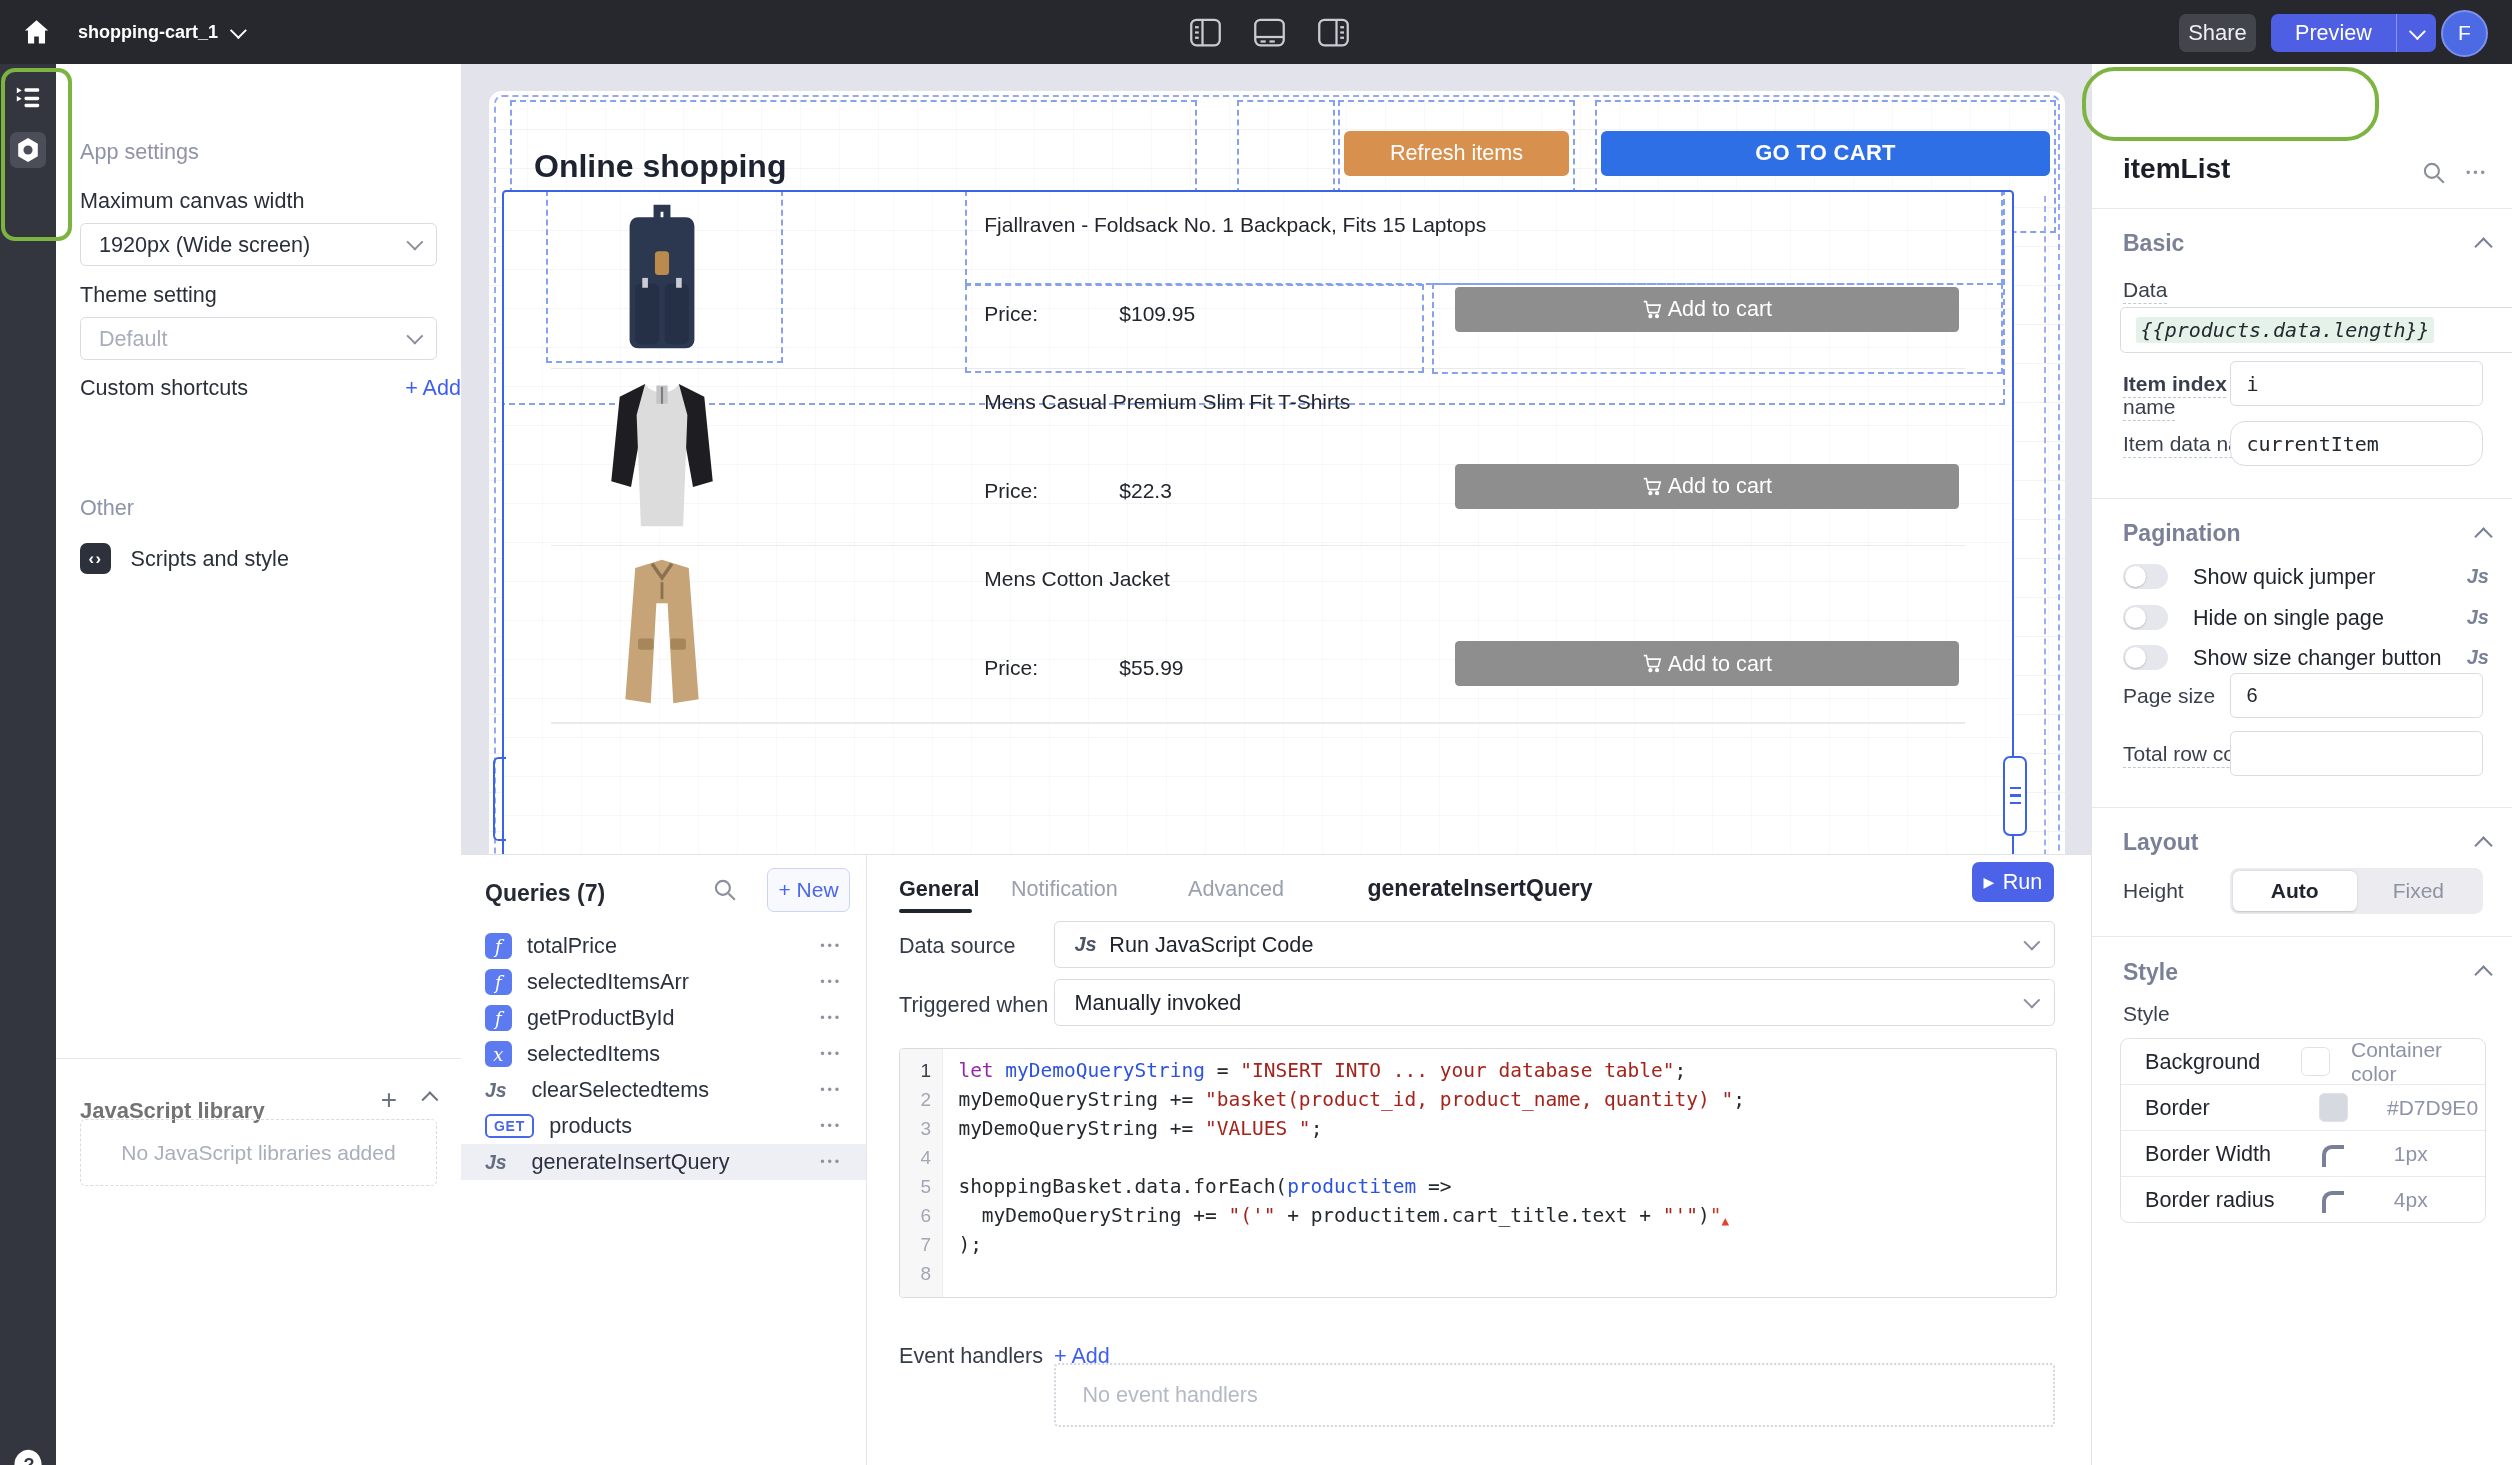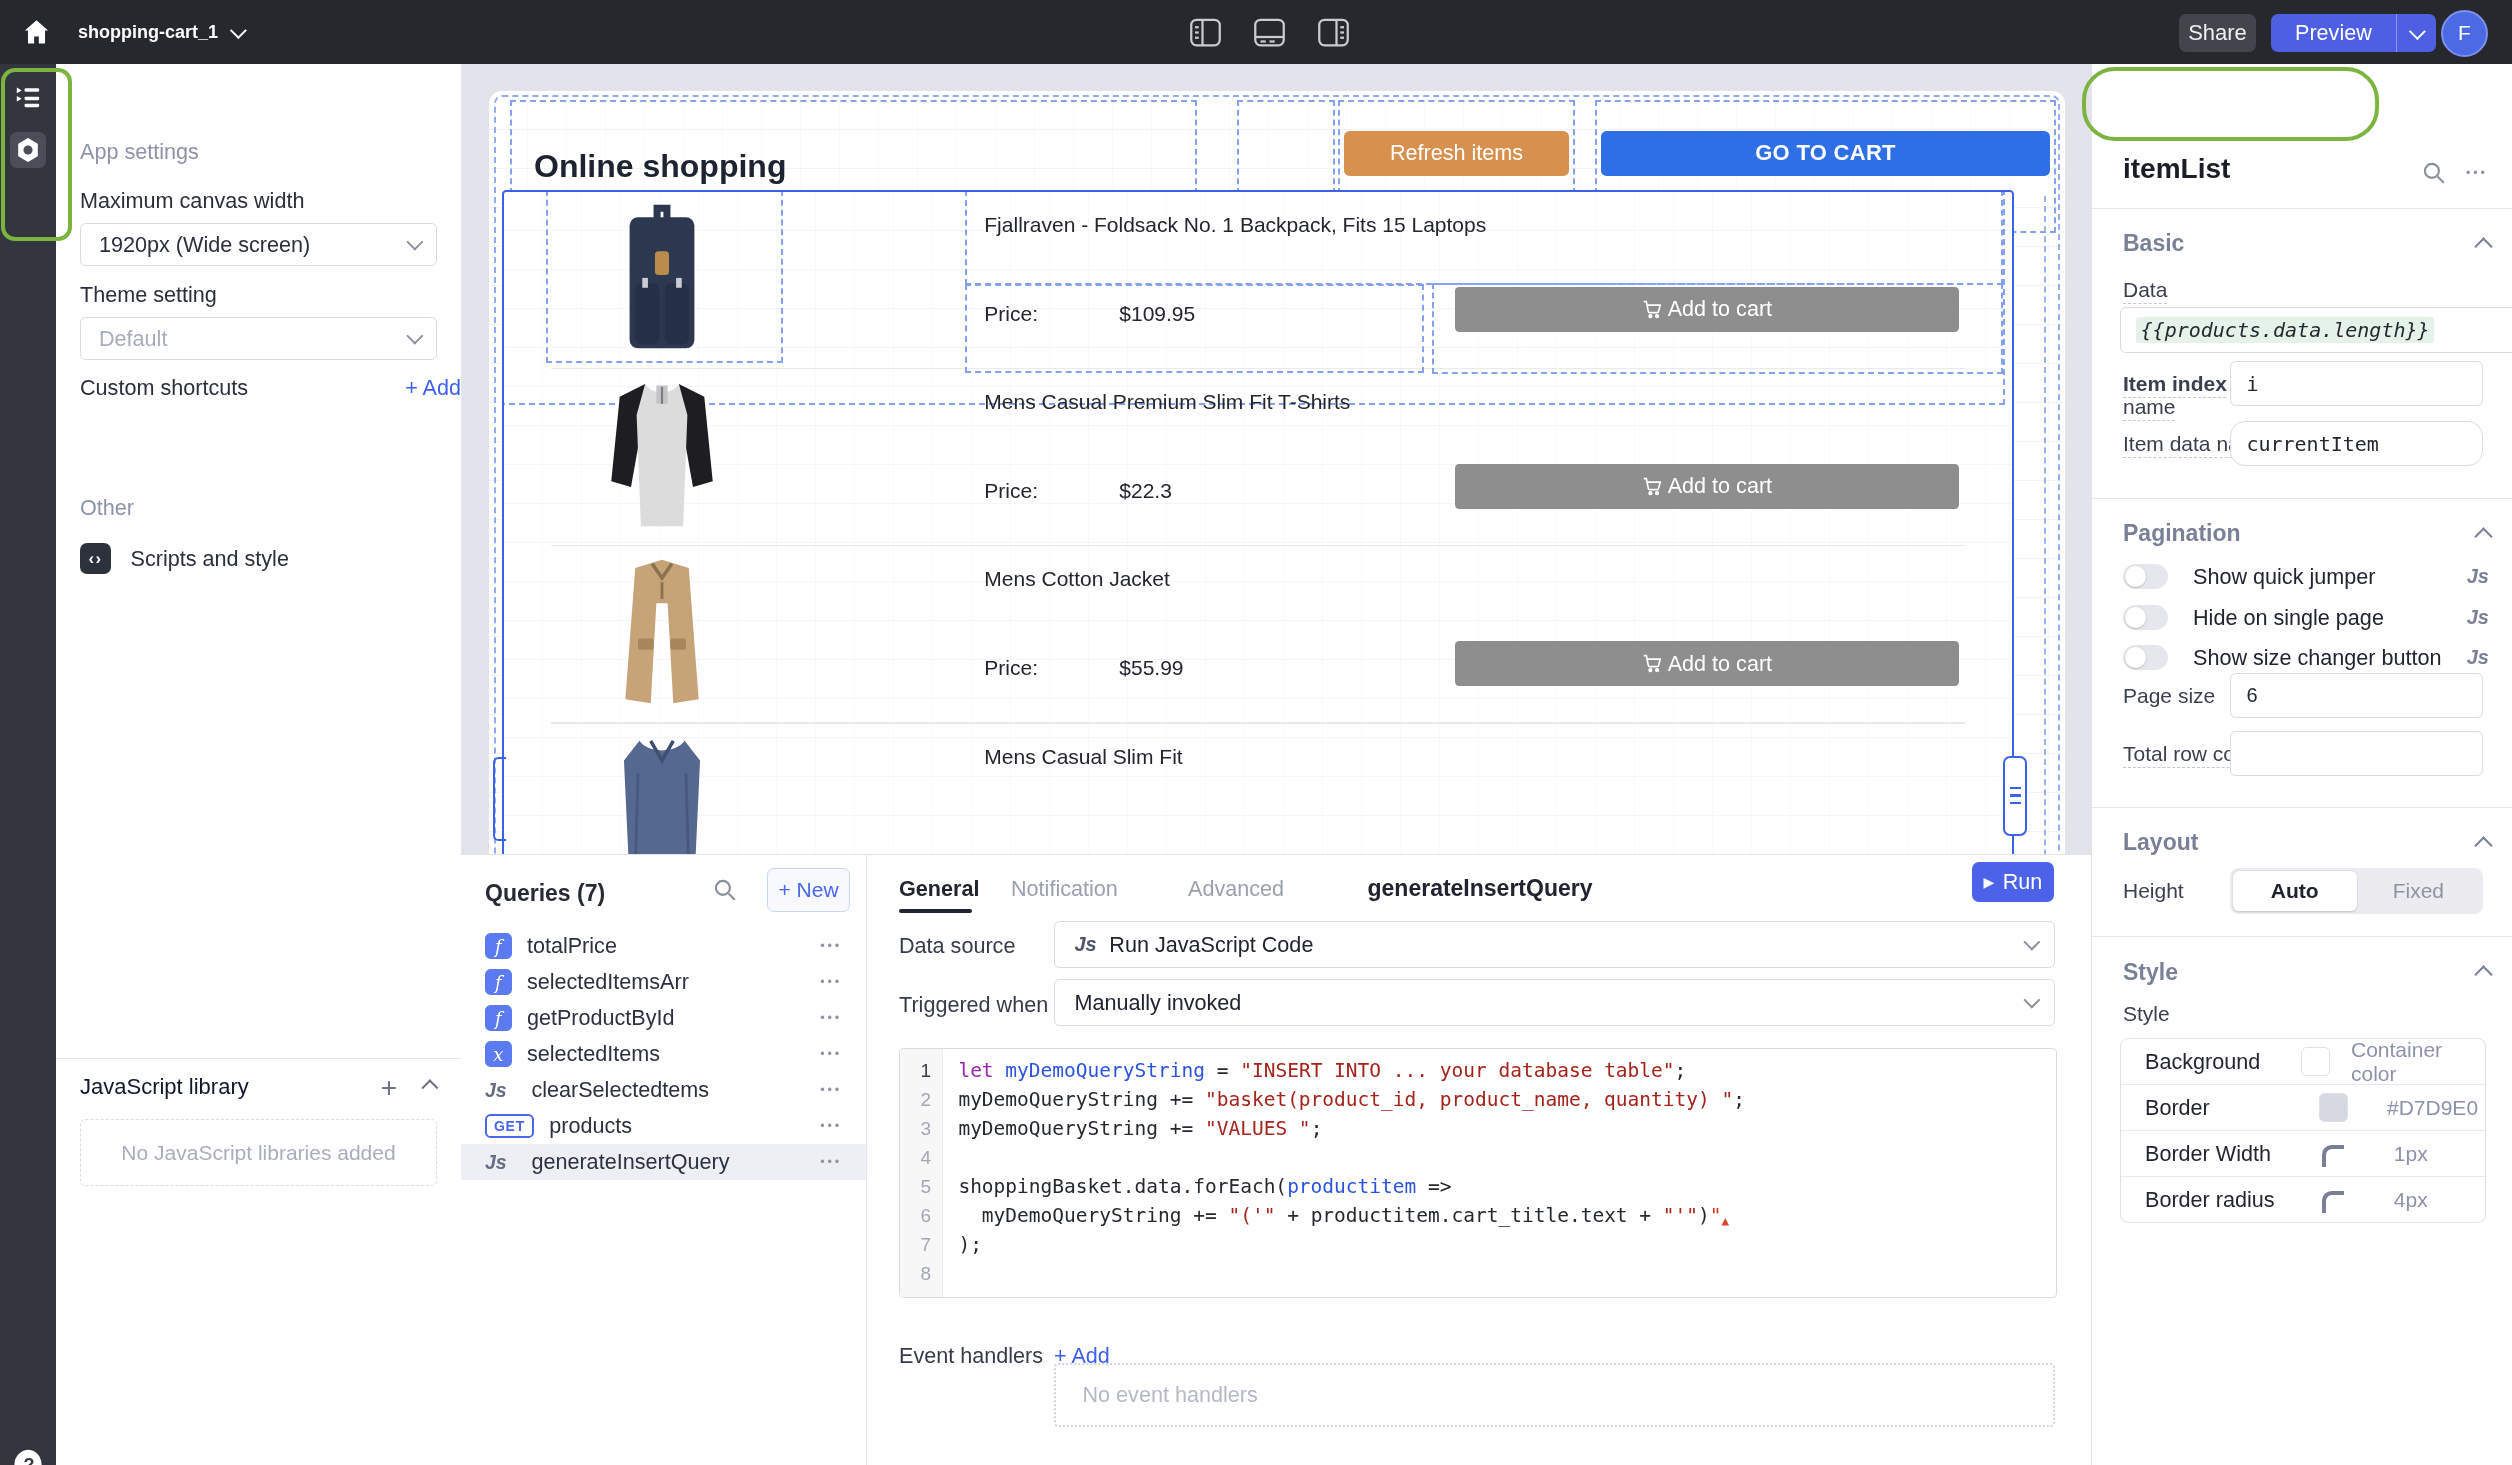--- a/index.html
+++ b/index.html
@@ -216,21 +216,21 @@
     </div>
     <div class="abs lbl" style="left:24px;top:311px;">Custom shortcuts</div>
     <div class="abs linkblue" style="left:321px;top:311px;width:84px;text-align:right;">+ Add</div>
     <div class="abs sect-head" style="left:24px;top:431px;">Other</div>
     <div class="abs" style="left:24px;top:479px;display:flex;align-items:center;gap:19.5px;cursor:pointer;">
       <span class="code-sq">‹›</span>
       <span class="lbl">Scripts and style</span>
     </div>
     <div class="abs" style="left:0;top:994px;width:405px;height:1.4px;background:#e8e9ee;"></div>
     <div class="abs" style="left:24px;top:1010px;width:357px;display:flex;align-items:center;">
-      <span style="font-size:22px;font-weight:400;color:#0f172a;">JavaScript library</span>
+      <span style="font-size:22px;font-weight:700;color:#737373;margin-top:24px;">JavaScript library</span>
       <span style="margin-left:auto;color:#6b7280;font-size:28px;line-height:21px;cursor:pointer;">+</span>
       <span class="chev" style="margin-left:28px;transform:rotate(225deg) translateY(-1.4px);border-color:#6b7280;cursor:pointer;"></span>
     </div>
     <div class="abs dashedbox" style="left:24px;top:1055px;width:357px;height:67px;justify-content:center;">
       <span>No JavaScript libraries added</span>
     </div>
   </div>
 
   <div class="canvas">
     <div class="canvas-page">
@@ -322,31 +322,20 @@
                   <svg width="21" height="21" viewBox="0 0 24 24" fill="none" stroke="#fff" stroke-width="1.8">
                     <path d="M2 3h3l2.2 11.3a1.6 1.6 0 0 0 1.6 1.3h8.5a1.6 1.6 0 0 0 1.6-1.3L20.8 7H6"></path>
                     <circle cx="9.6" cy="19.6" r="1.5" fill="#fff"></circle>
                     <circle cx="17.2" cy="19.6" r="1.5" fill="#fff"></circle>
                   </svg>
                 </span>
                 <span>Add to cart</span>
               </div>
             </div>
             <div class="p-sep"></div>
-            <div class="p-row">
-              <span class="p-img">
-                <svg width="140" height="155" viewBox="0 0 160 220">
-                  <path d="M48 14 C60 32 100 32 112 14 L134 42 L126 214 L34 214 L26 42 Z" fill="#55688f"></path>
-                  <path d="M64 14 L80 42 L96 14" fill="none" stroke="#3e4f72" stroke-width="5"></path>
-                  <line x1="46" y1="60" x2="42 " y2="200" stroke="#47587c" stroke-width="4"></line>
-                  <line x1="114" y1="60" x2="118" y2="200" stroke="#47587c" stroke-width="4"></line>
-                </svg>
-              </span>
-              <div class="p-title">Mens Casual Slim Fit</div>
-            </div>
           </div>
       </div>
 
       <div class="handle-l" style="left:3.5px;top:666px;"></div>
       <div class="handle-r" style="left:1514px;top:665px;">
           <i></i>
           <i></i>
           <i></i>
         </div>
       <div class="vguide" style="left:1555px;top:105px;height:740px;"></div>

